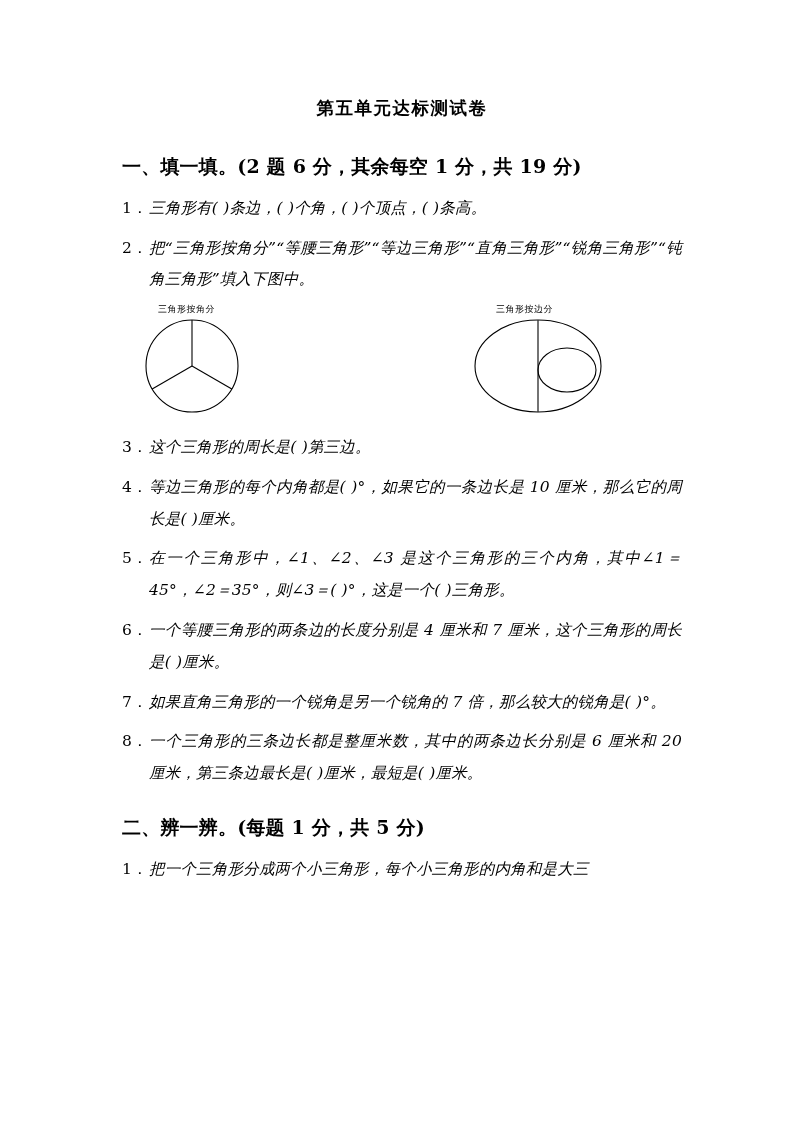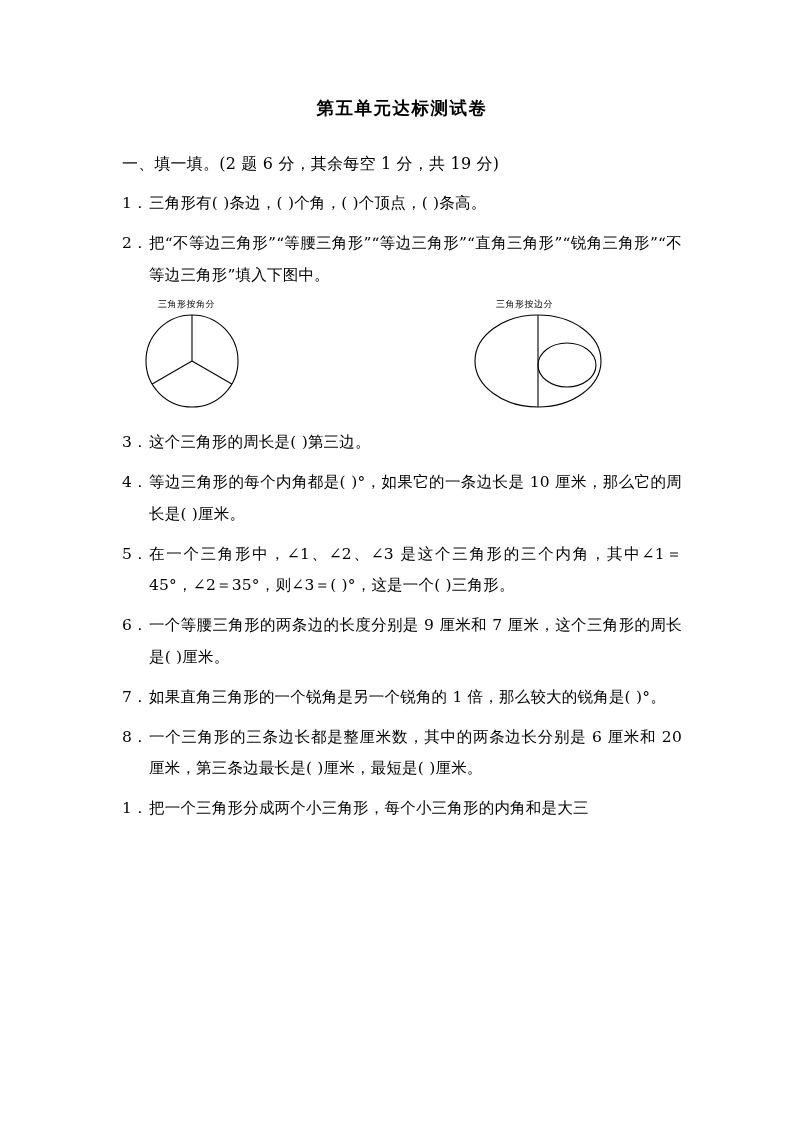--- a/index.html
+++ b/index.html
@@ -30,43 +30,45 @@
   }
   .doc-title {
     text-align: center;
     font-size: 17.5px;
     font-weight: bold;
     letter-spacing: 1.5px;
     margin: 0 0 30px 0;
     line-height: 1.4;
   }
   .section-head {
-    font-size: 16px;
+    font-size: 19px;
     line-height: 1.6;
     margin: 0 0 12px 0;
     letter-spacing: 0.2px;
+    font-weight: bold;
   }
   .q {
     position: relative;
     font-size: 15.5px;
     line-height: 2.05;
     margin: 0 0 8px 0;
     padding-left: 27px;
     text-align: justify;
     letter-spacing: 0.2px;
   }
   .q .num {
     position: absolute;
     left: 0;
     top: 0;
     width: 24px;
     text-align: left;
   }
   .q .body {
     display: block;
+    font-style: italic;
   }
   .figures {
     position: relative;
     height: 122px;
     margin: 6px 0 6px 0;
   }
   .fig {
     position: absolute;
     top: 0;
   }
@@ -94,21 +96,21 @@
 
     <div class="section-head">一、填一填。(2 题 6 分，其余每空 1 分，共 19 分)</div>
 
     <div class="q">
       <span class="num">1．</span>
       <span class="body">三角形有(        )条边，(        )个角，(        )个顶点，(        )条高。</span>
     </div>
 
     <div class="q">
       <span class="num">2．</span>
-      <span class="body">把“不等边三角形”“等腰三角形”“等边三角形”“直角三角形”“锐角三角形”“不等边三角形”填入下图中。</span>
+      <span class="body">把“三角形按角分”“等腰三角形”“等边三角形”“直角三角形”“锐角三角形”“钝角三角形”填入下图中。</span>
     </div>
 
     <div class="figures">
 
       <div class="fig fig-left">
         <div class="fig-label">三角形按角分</div>
         <svg width="130" height="100" viewBox="0 0 130 100">
           <circle cx="48" cy="48" r="46" fill="none" stroke="#000" stroke-width="1.1"></circle>
           <line x1="48" y1="48" x2="48" y2="2" stroke="#000" stroke-width="1.1"></line>
           <line x1="48" y1="48" x2="8.2" y2="71" stroke="#000" stroke-width="1.1"></line>
@@ -137,33 +139,34 @@
       <span class="body">等边三角形的每个内角都是(            )°，如果它的一条边长是 10 厘米，那么它的周长是(            )厘米。</span>
     </div>
 
     <div class="q">
       <span class="num">5．</span>
       <span class="body">在一个三角形中，∠1、∠2、∠3 是这个三角形的三个内角，其中∠1＝45°，∠2＝35°，则∠3＝(            )°，这是一个(        )三角形。</span>
     </div>
 
     <div class="q">
       <span class="num">6．</span>
-      <span class="body">一个等腰三角形的两条边的长度分别是 9 厘米和 7 厘米，这个三角形的周长是(            )厘米。</span>
+      <span class="body">一个等腰三角形的两条边的长度分别是 4 厘米和 7 厘米，这个三角形的周长是(            )厘米。</span>
     </div>
 
     <div class="q">
       <span class="num">7．</span>
-      <span class="body">如果直角三角形的一个锐角是另一个锐角的 1 倍，那么较大的锐角是(            )°。</span>
+      <span class="body">如果直角三角形的一个锐角是另一个锐角的 7 倍，那么较大的锐角是(            )°。</span>
     </div>
 
     <div class="q">
       <span class="num">8．</span>
       <span class="body">一个三角形的三条边长都是整厘米数，其中的两条边长分别是 6 厘米和 20 厘米，第三条边最长是(            )厘米，最短是(            )厘米。</span>
     </div>
 
+    <div class="section-head sec2">二、辨一辨。(每题 1 分，共 5 分)</div>
 
     <div class="q">
       <span class="num">1．</span>
       <span class="body">把一个三角形分成两个小三角形，每个小三角形的内角和是大三</span>
     </div>
 
   </div>
 </div>
 
 </body></html>

